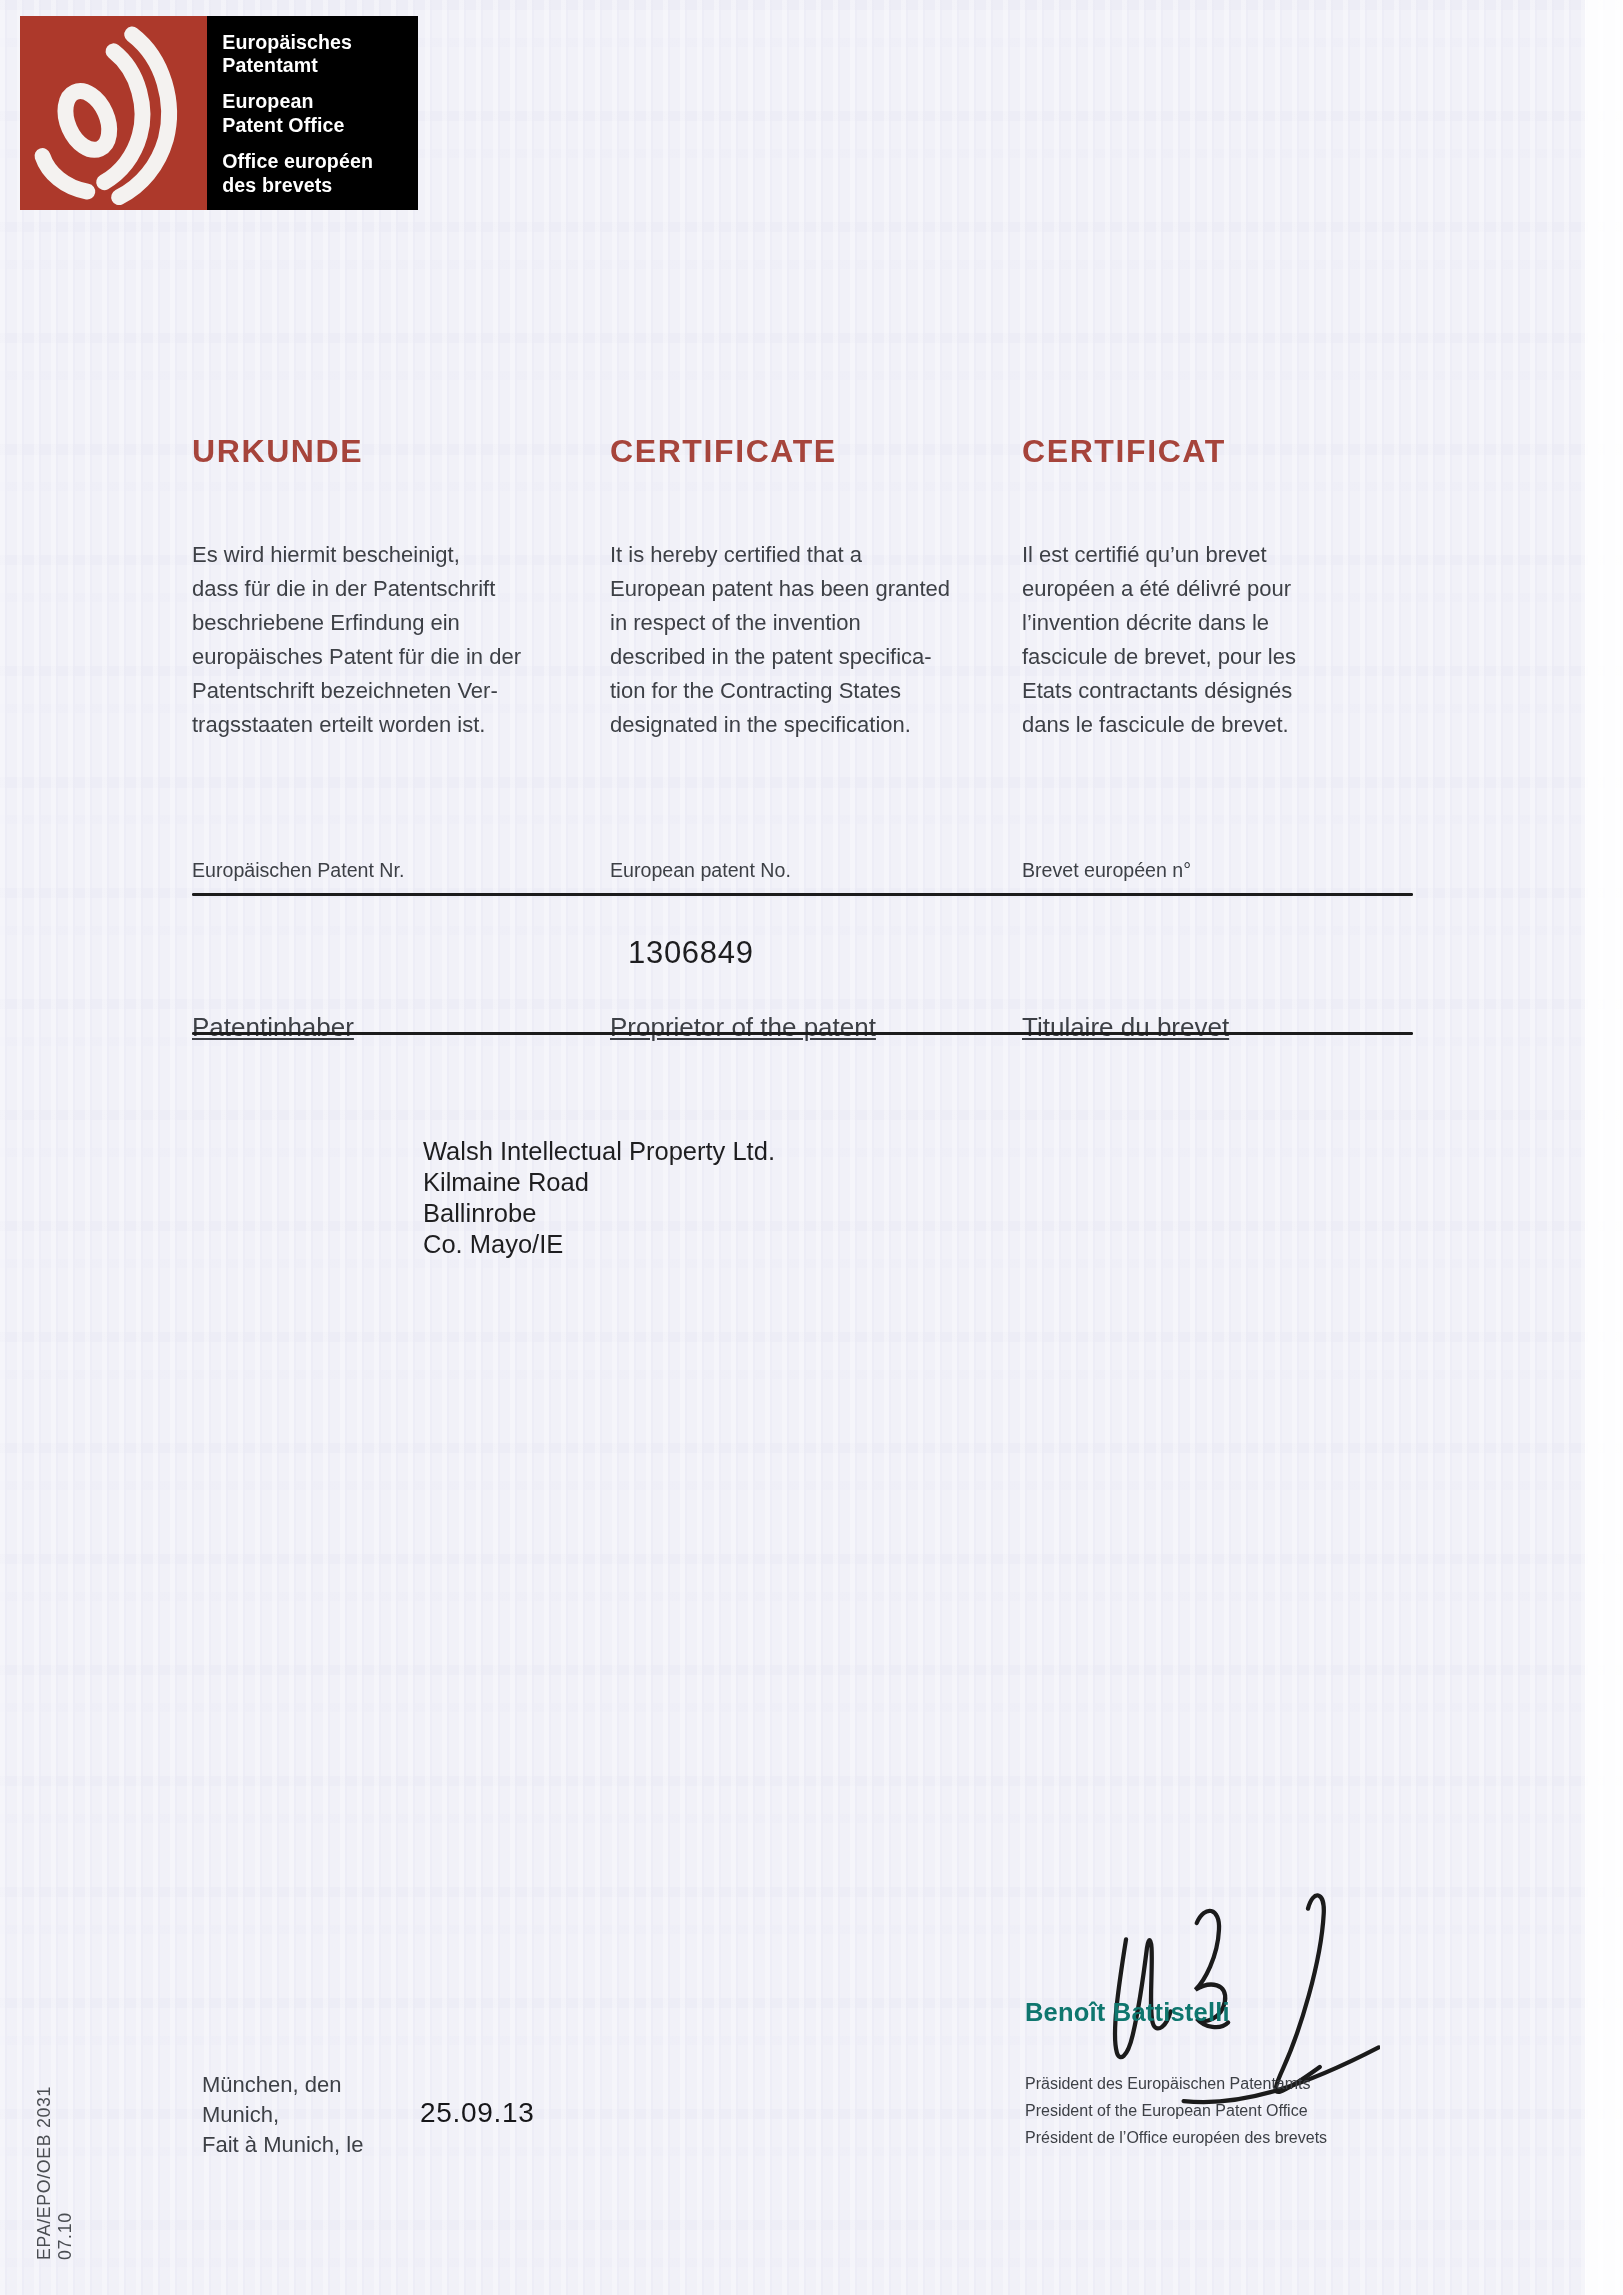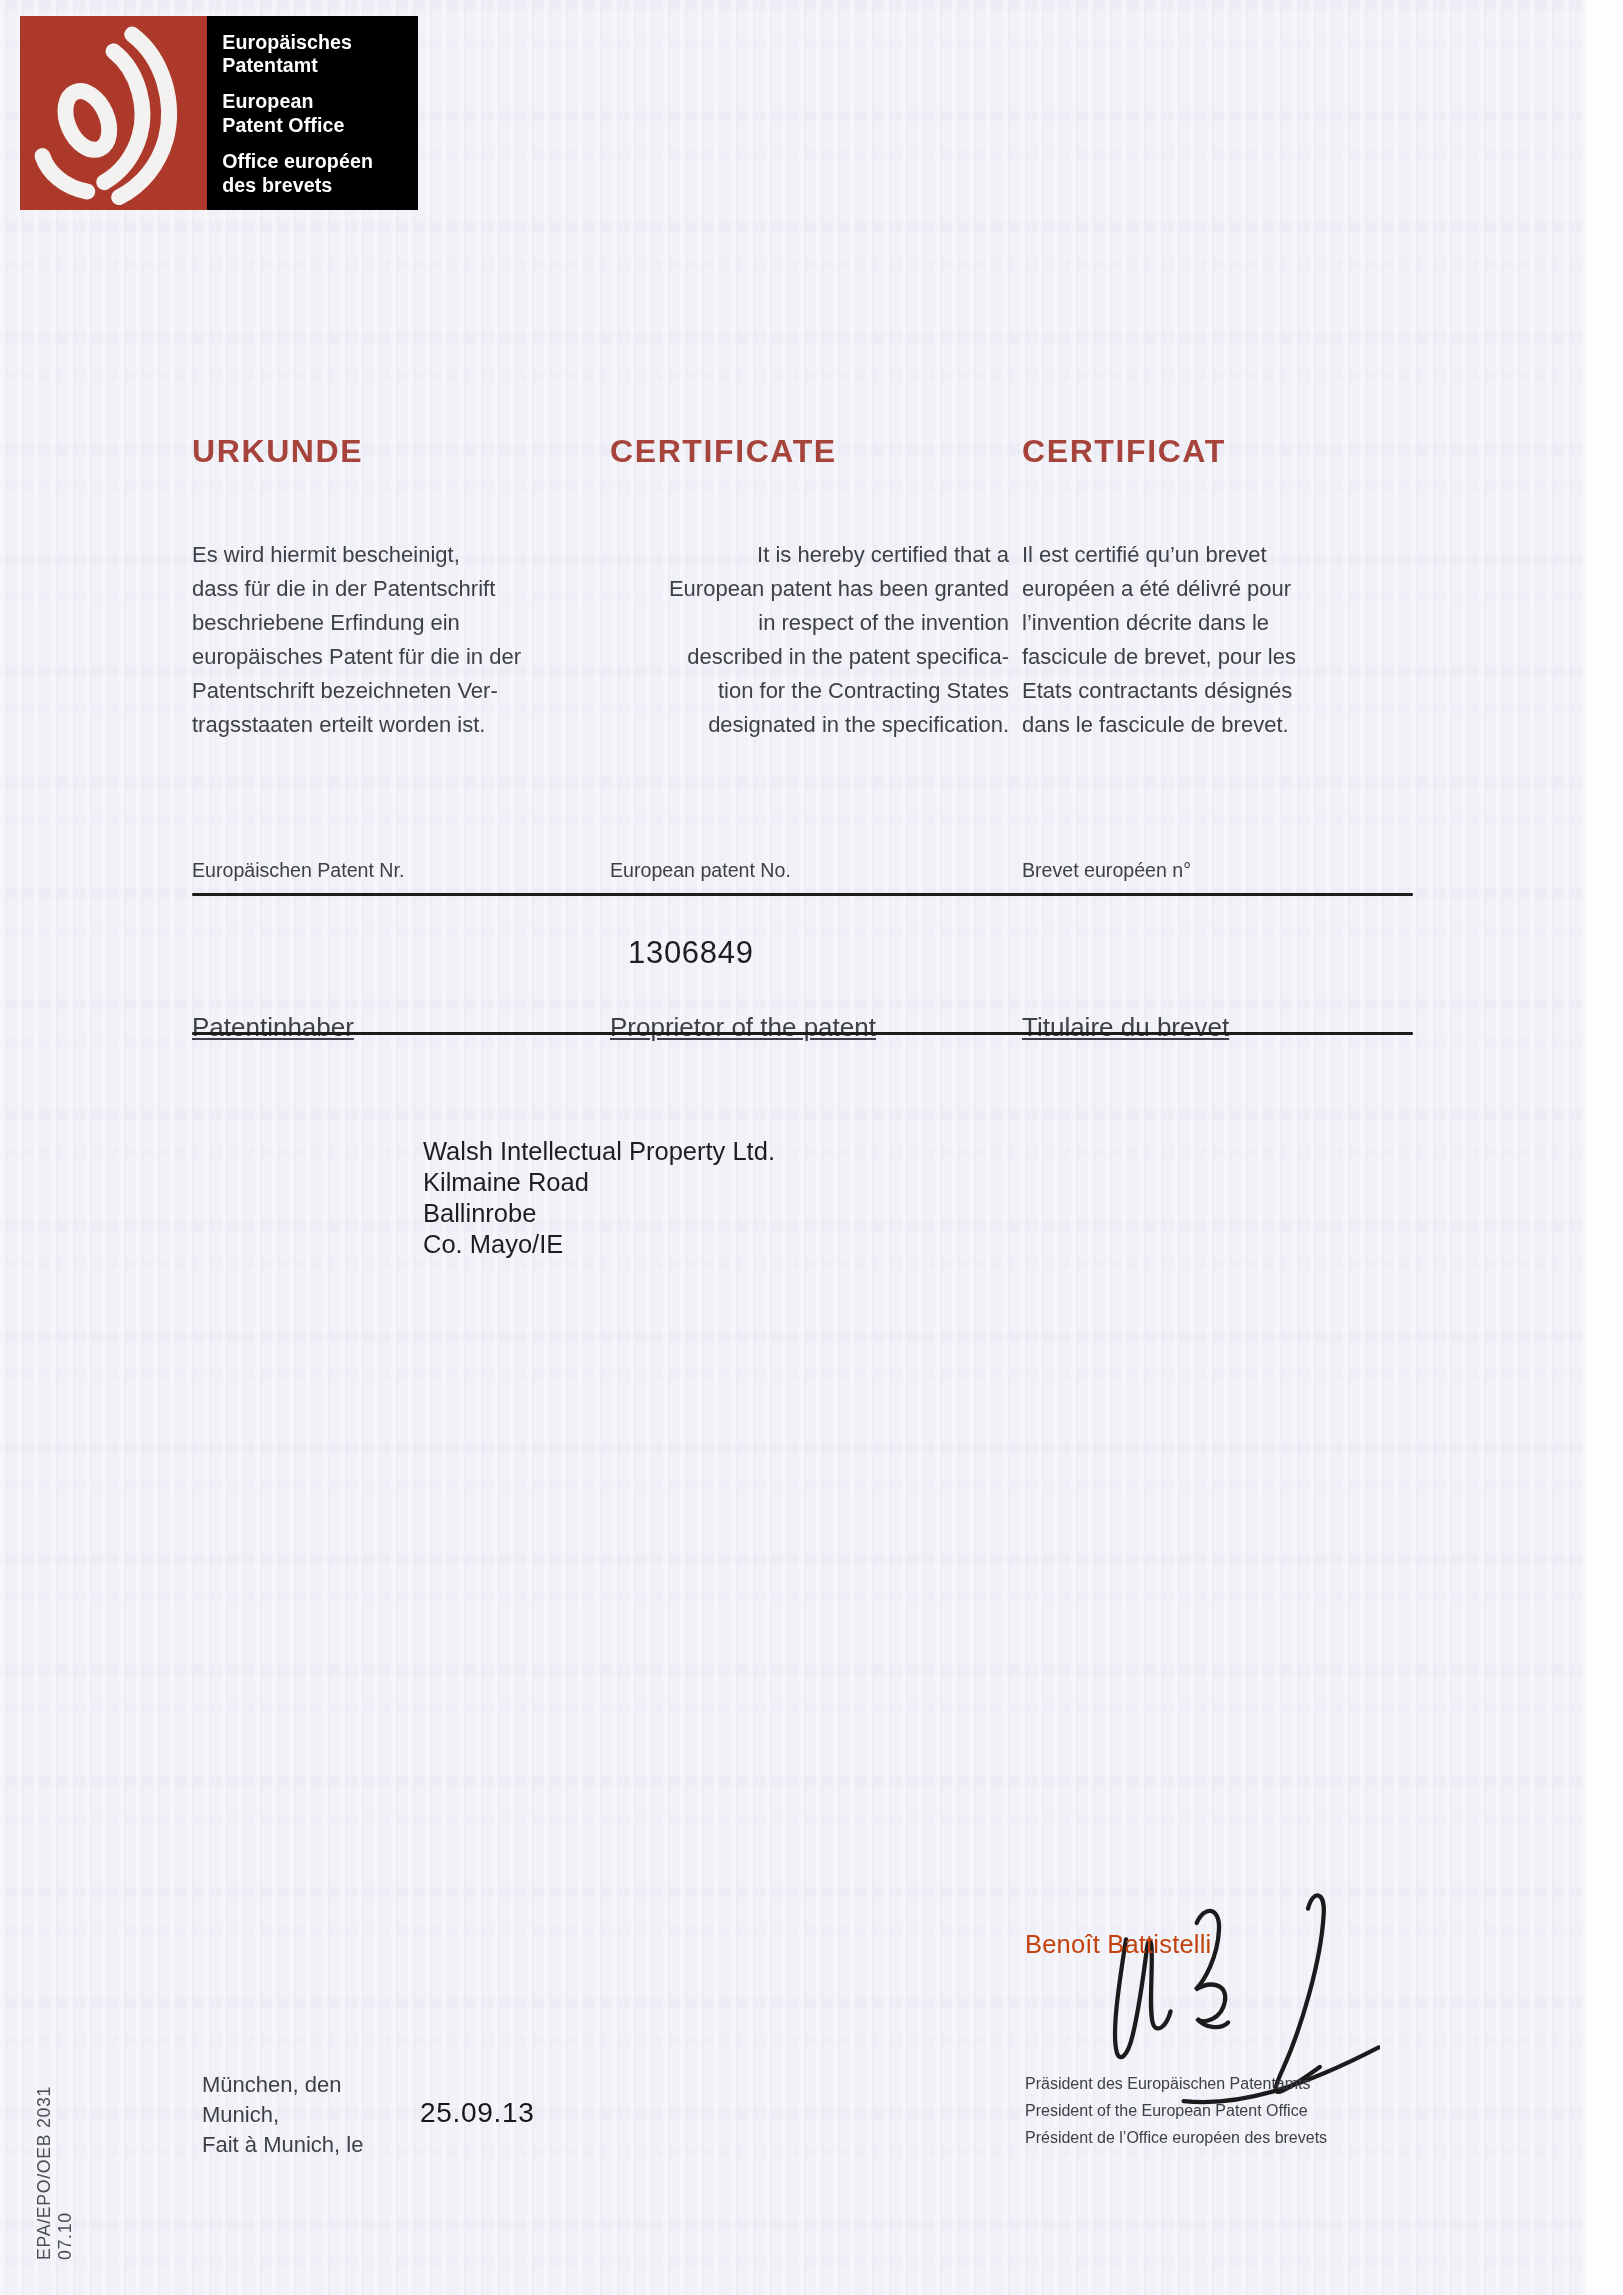--- a/index.html
+++ b/index.html
@@ -40,21 +40,21 @@
     padding: 14.4px 0 0 15.7px; color: #ffffff;
   }
   .logo-gray .grp {
     font-size: 19.6px; line-height: 23.6px; font-weight: bold; margin-bottom: 12.4px;
     letter-spacing: 0.1px;
   }
 
   
   .col { position: absolute; width: 399px; }
   .col-1 { left: 192px; }
-  .col-2 { left: 610px; text-align: right; }
+  .col-2 { left: 610px; }
   .col-3 { left: 1022px; }
   .heading {
     position: absolute; top: 433px; font-size: 32px; font-weight: bold;
     letter-spacing: 1.6px; color: #a6443b;
   }
   .body-par { position: absolute; top: 538px; font-size: 22px; line-height: 34px; }
 
   .field-label { position: absolute; top: 859px; font-size: 19.6px; }
   .rule {
     position: absolute; left: 192px; width: 1221px; height: 2.6px;
@@ -69,22 +69,22 @@
     font-size: 31px; color: #1e1e20; letter-spacing: 0.7px;
   }
   .address {
     position: absolute; left: 423px; top: 1136px;
     font-size: 25.5px; line-height: 31px; color: #1e1e20;
   }
 
   
   .signature-svg { position: absolute; left: 1092px; top: 1877px; }
   .signatory-name {
-    position: absolute; left: 1025px; top: 1930px;
-    font-size: 25.5px; font-weight: normal; color: #c2410c; letter-spacing: 0.2px;
+    position: absolute; left: 1025px; top: 1998px;
+    font-size: 25.5px; font-weight: bold; color: #0f766e; letter-spacing: 0.2px;
   }
   .signatory-titles {
     position: absolute; left: 1025px; top: 2070px;
     font-size: 16px; line-height: 27px; color: #3d4046;
   }
 
   
   .issue-place {
     position: absolute; left: 202px; top: 2070px;
     font-size: 22px; line-height: 30px; color: #3d4046;

